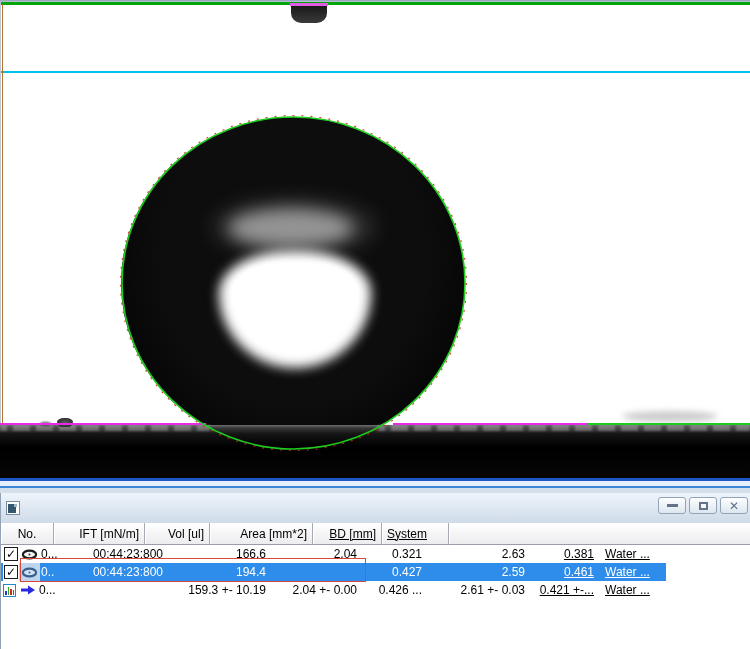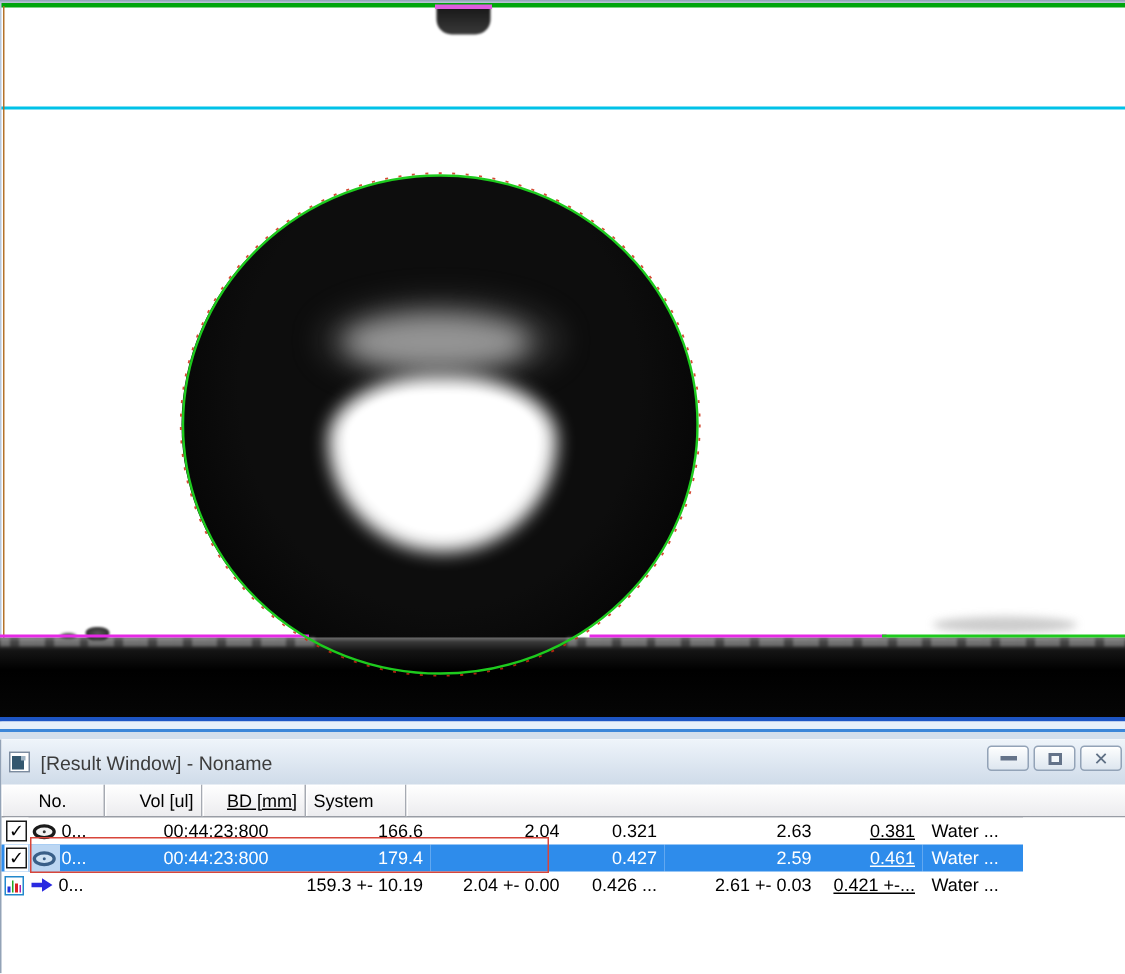--- a/index.html
+++ b/index.html
@@ -68,22 +68,22 @@
         display:flex;align-items:center;justify-content:center;box-sizing:border-box;}
   .g-min{width:11px;height:3px;background:#647389;}
   .g-restore{width:9px;height:8px;border:2px solid #647389;box-sizing:border-box;background:#f4f8fb;}
   .g-close{font-size:12px;font-weight:bold;color:#5f7085;line-height:1;}
 
   .thead{display:flex;height:22px;font-size:12px;color:#000;}
   .th{background:linear-gradient(#fff,#ececef);border-right:1px solid #a6aab2;border-bottom:1px solid #999da5;
       box-shadow:inset 1px 1px #fff;display:flex;align-items:center;box-sizing:border-box;padding:0 5px;}
   .th.num{justify-content:flex-end;} .th.ctr{justify-content:center;} .th.lft{justify-content:flex-start;}
   .th.rest{border-right:none;}
-  .w0{width:69px;} .w1{width:114px;} .w2{width:103px;} .w3{width:91px;} .w4{width:65px;text-align:center;}
-  .w5{width:103px;} .w6{width:69px;text-decoration:underline;} .w7{width:67px;} .w8{flex:1;}
+  .w0{width:53px;} .w1{width:114px;} .w2{width:103px;} .w3{width:91px;} .w4{width:65px;text-align:center;}
+  .w5{width:103px;} .w6{width:69px;text-decoration:underline;} .w7{width:67px;text-decoration:underline;} .w8{flex:1;}
 
   .trow{display:flex;height:18px;font-size:12px;color:#000;}
   .td{display:flex;align-items:center;justify-content:flex-end;padding:0 5px;box-sizing:border-box;
       white-space:nowrap;overflow:hidden;}
   .td.lft{justify-content:flex-start;padding-left:6px;}
   .no-cell{display:flex;align-items:center;padding:0 0 0 2px;box-sizing:border-box;}
   .checkwrap{display:flex;align-items:center;height:100%;background:#fff;padding:0 1px;}
   .checkbox{width:12px;height:12px;border:1.6px solid #1a1a1a;background:#fff;display:flex;
       align-items:center;justify-content:center;box-sizing:content-box;}
   .checkbox .mark{font-size:12px;font-weight:bold;color:#000;line-height:1;margin-top:-1px;}
@@ -144,37 +144,38 @@
     <div class="img-strip2"></div>
   </div>
 
   <div class="result-window">
 
     <div class="titlebar">
       <div class="title-icon">
         <div class="ink"></div>
           <div class="dot"></div>
       </div>
-      <div class="title-text">[Result Window] - Noname</div>
       <div class="win-buttons">
         <div class="win-btn">
             <span class="g-min"></span>
           </div>
         <div class="win-btn">
             <span class="g-restore"></span>
           </div>
         <div class="win-btn">
             <span class="g-close">✕</span>
           </div>
       </div>
     </div>
 
     <div class="thead">
       <div class="th ctr w0">No.</div>
+      <div class="th num w3">IFT [mN/m]</div>
       <div class="th num w4">Vol [ul]</div>
+      <div class="th num w5">Area [mm*2]</div>
       <div class="th num w6">BD [mm]</div>
       <div class="th lft w7">System</div>
       <div class="th rest w8"></div>
     </div>
 
     <div class="trow">
       <div class="no-cell w0">
         <span class="checkwrap">
           <span class="checkbox">
               <span class="mark">✓</span>
@@ -207,21 +208,21 @@
         </span>
         <span class="iconwrap">
           <svg width="17" height="11">
             <ellipse cx="8.5" cy="5.5" rx="6.6" ry="3.9" fill="#cfe2f4" stroke="#3a5f88" stroke-width="2.2"></ellipse>
             <circle cx="8.5" cy="5.5" r="1" fill="#3a5f88"></circle>
           </svg>
         </span>
         <span class="row-label">0...</span>
       </div>
       <div class="td w1">00:44:23:800</div>
-      <div class="td w2">179.4</div>
+      <div class="td w2">194.4</div>
       <div class="td w3"></div>
       <div class="td w4">0.427</div>
       <div class="td w5">2.59</div>
       <div class="td w6">0.461</div>
       <div class="td lft w7">Water ...</div>
       <div class="w8"></div>
     </div>
 
     <div class="trow">
       <div class="no-cell w0">

